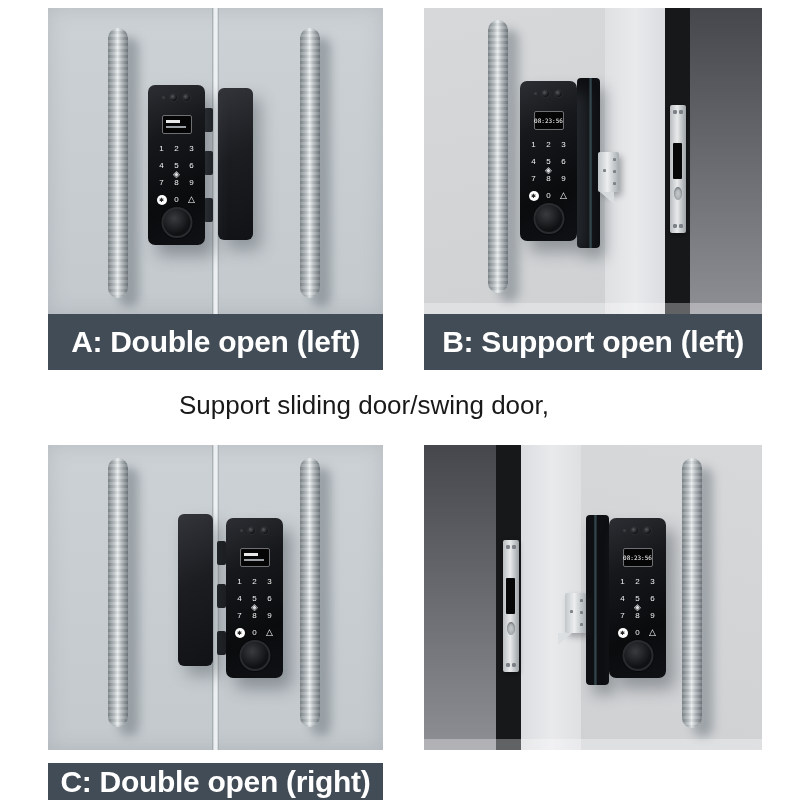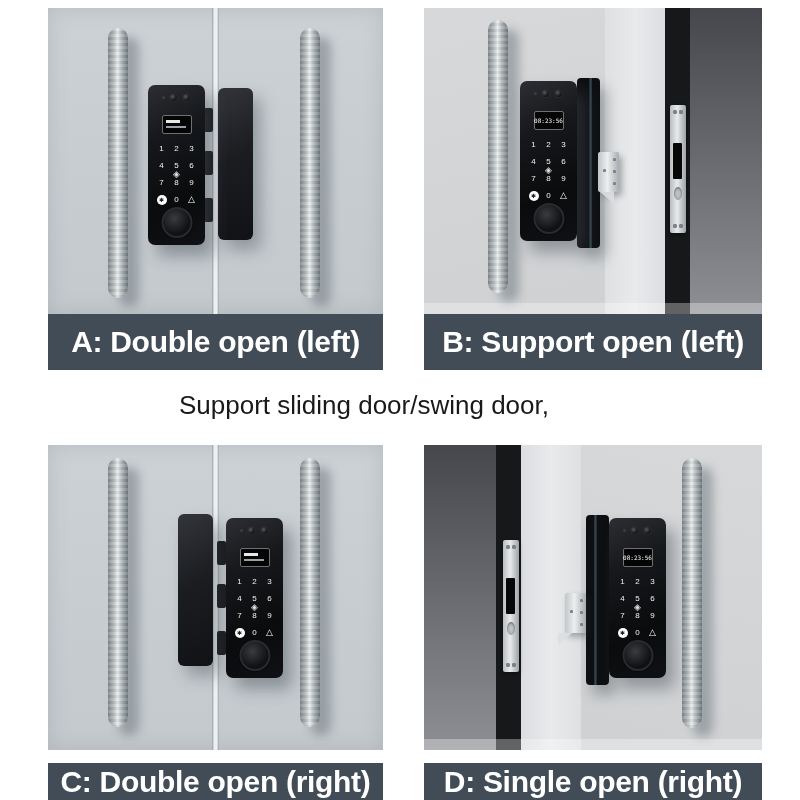--- a/index.html
+++ b/index.html
@@ -321,18 +321,15 @@
           <span class="key">8</span>
           <span class="key">9</span>
           <span class="key key-star">✱</span>
           <span class="key">0</span>
           <span class="key key-tri">△</span>
         </div>
         <span class="card">◈</span>
         <div class="fp"></div>
       </div>
     </div>
-    <div class="label-bar">
-      <span>D: Single open (right)</span>
-    </div>
   </section>
 
 </div>
 
 </body></html>

